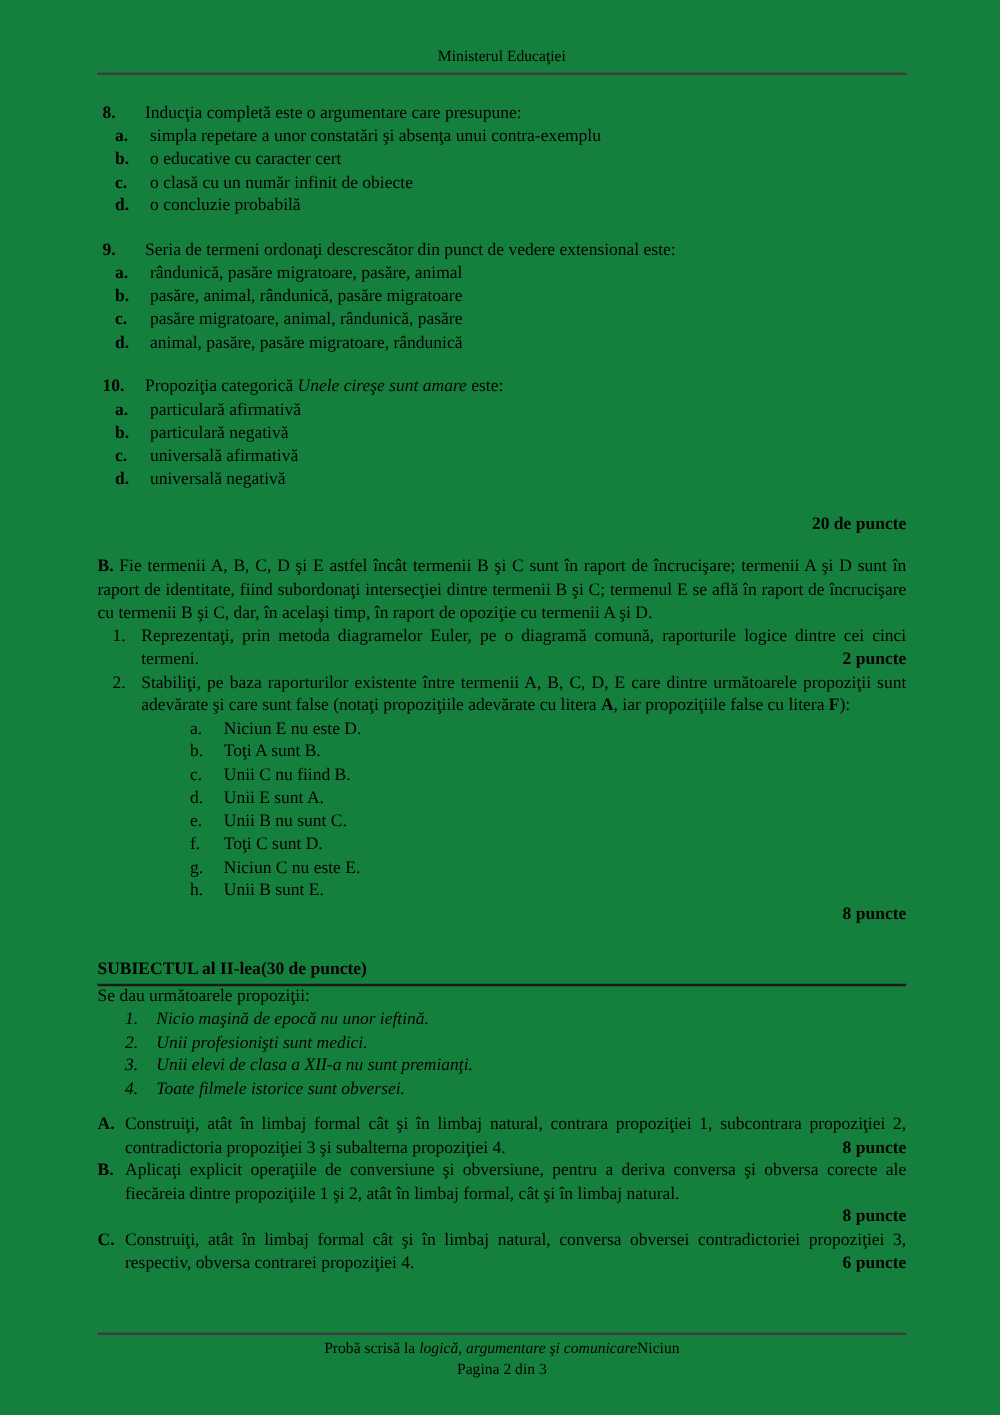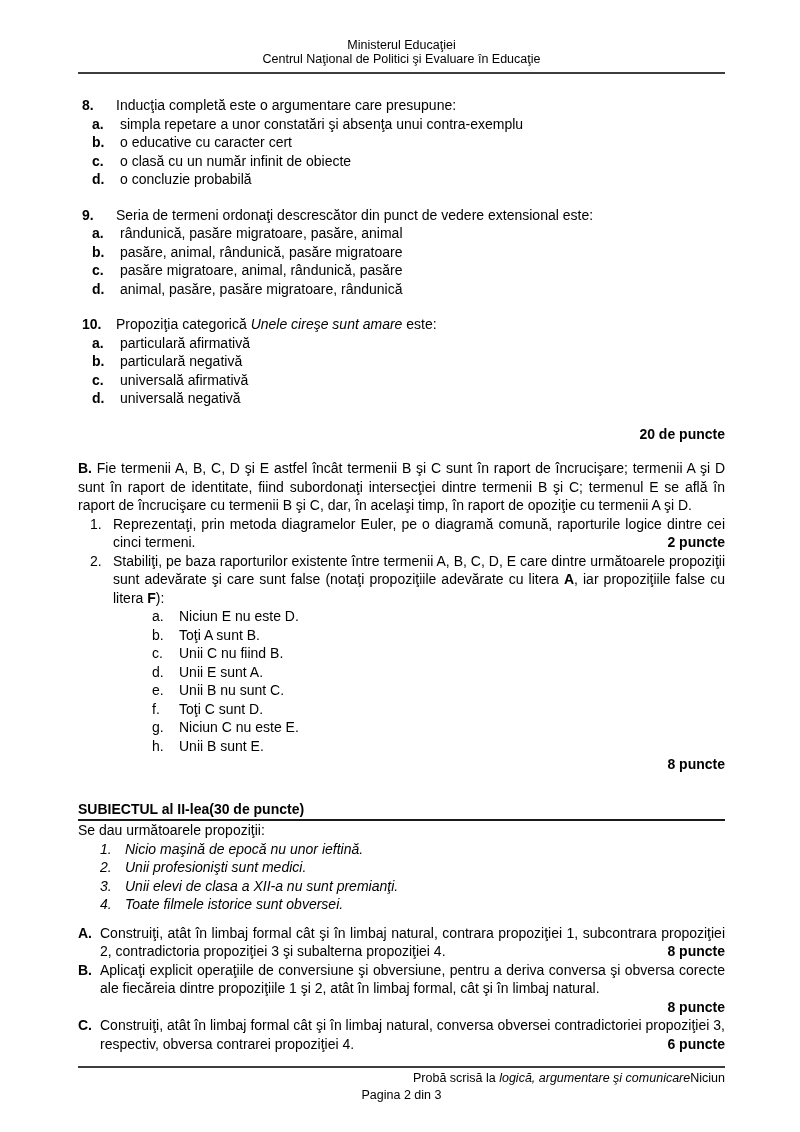--- a/index.html
+++ b/index.html
@@ -1,22 +1,22 @@
 <!DOCTYPE html>
 <html lang="ro"><head>
 <meta charset="utf-8">
 <style>
   html,body { margin:0; padding:0; background:#e8e8e8; }
   .page {
     position:relative;
     width:800px; height:1132px;
     margin:0 auto;
-    background:#ffffff;
+    background:#15803d;
     color:#000;
-    font-family:Liberation Sans, sans-serif;
+    font-family:Liberation Serif, serif;
     font-size:14px;
     line-height:18.5px;
     overflow:hidden;
   }
   .content { padding:38px 75px 0 78px; }
 
   
   .header {
     text-align:center;
     font-size:12.5px;
@@ -65,32 +65,31 @@
   .task-body { flex:1; text-align:justify; }
   .points-line { text-align:right; font-weight:bold; }
 
   
   .footer {
     position:absolute; left:78px; right:75px; top:1066px;
     border-top:2px solid #3d3d3d;
     padding-top:3px;
     font-size:12.5px; line-height:15px;
   }
-  .footer-row { display:flex; justify-content:flex-end; }
+  .footer-row { display:flex; justify-content:center; }
   .footer-center { text-align:center; margin-top:2px; }
 </style>
 </head>
 <body>
 
 <div class="page">
   <div class="content">
 
     <div class="header">
       <div>Ministerul Educaţiei</div>
-      <div>Centrul Naţional de Politici şi Evaluare în Educaţie</div>
     </div>
 
     <div class="main">
 
       <div class="q">
         <div class="q-head">
           <div class="q-num">8.</div>
           <div class="q-body">Inducţia completă este o argumentare care presupune:</div>
         </div>
         <div class="opt">

